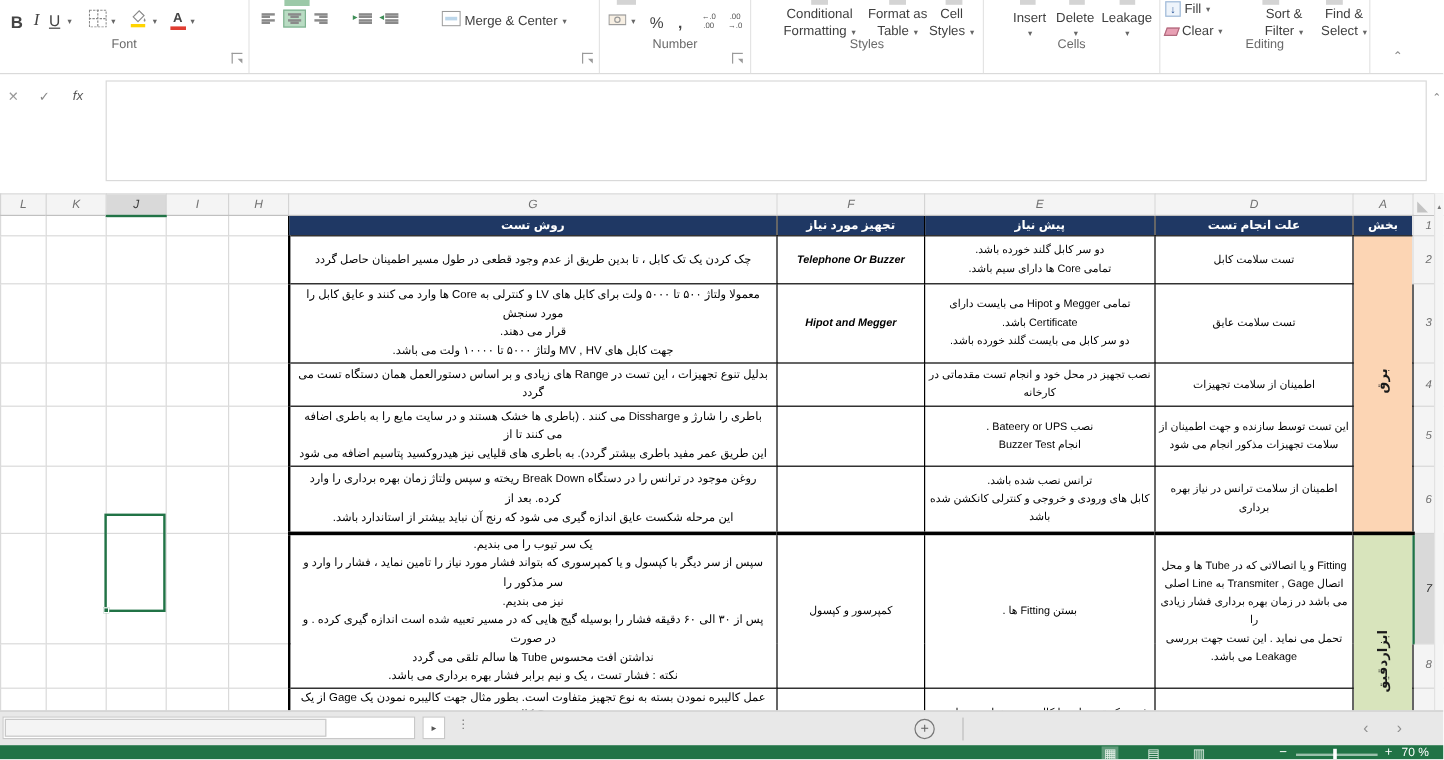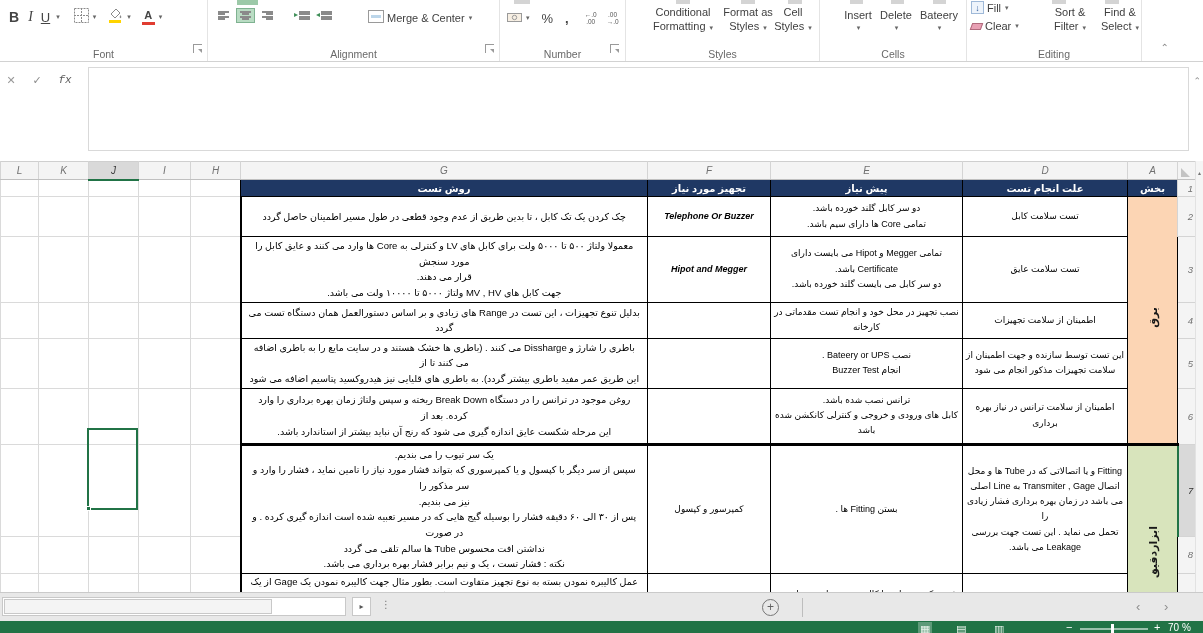--- a/index.html
+++ b/index.html
@@ -3,21 +3,21 @@
 <meta charset="utf-8">
 <style>
   *{margin:0;padding:0;box-sizing:border-box}
   html,body{width:1203px;height:633px;overflow:hidden;background:#fff;
     font-family:"Liberation Sans","DejaVu Sans",sans-serif;-webkit-font-smoothing:antialiased}
   #app{position:relative;width:1203px;height:633px;background:#fff;overflow:hidden}
 
   
   #ribbon{position:absolute;top:0;left:0;width:1203px;height:62px;background:#fff;border-bottom:1px solid #d2d2d2}
   .grp{position:absolute;top:0;height:61px;border-right:1px solid #e4e4e4}
-  .glabel{position:absolute;bottom:1px;left:0;right:0;text-align:center;font-size:10.5px;color:#696969}
+  .glabel{position:absolute;bottom:18px;left:0;right:0;text-align:center;font-size:10.5px;color:#696969}
   .rowi{position:absolute;display:flex;align-items:center;gap:3px}
   .dd{font-size:7px;color:#666;margin-left:1px}
   .dlg{position:absolute;width:9px;height:9px;border-top:1px solid #9a9a9a;border-left:1px solid #9a9a9a}
   .dlg::after{content:"";position:absolute;right:0;bottom:0;border-top:4px solid #9a9a9a;border-left:4px solid transparent}
   .rbB{font-weight:bold;font-size:14px;color:#444;padding:0 3px}
   .rbI{font-style:italic;font-family:"Liberation Serif",serif;font-size:14px;color:#444;padding:0 3px}
   .rbU{font-size:13px;color:#444;text-decoration:underline;padding:0 2px}
   .fc{display:flex;flex-direction:column;align-items:center;line-height:1}
   .fc b{font-size:11px;color:#444}
   .fc i{width:13px;height:3px;background:#e03c31;margin-top:1px}
@@ -175,21 +175,20 @@
           </span>
       </div>
       <div class="rowi" style="left:160px;top:9px">
         <span><svg width="16" height="13">
               <rect x="0.5" y="0.5" width="15" height="12" fill="#fff" stroke="#9a9a9a"></rect>
               <rect x="3" y="5" width="10" height="3" fill="#bcd6ea"></rect>
             </svg></span>
         <span class="lab11">Merge &amp; Center</span>
         <span class="dd">▾</span>
       </div>
-      <div class="glabel">Alignment</div>
       <div class="dlg" style="left:277px;top:44px"></div>
     </div>
 
     <div class="grp" style="left:500px;width:126px">
       <div class="stub" style="left:14px;width:16px"></div>
       <div class="rowi" style="left:7px;top:9px">
         <span><svg width="15" height="11">
               <rect x="0.5" y="1.5" width="14" height="8" fill="#f7efe3" stroke="#9a9a9a"></rect>
               <circle cx="7.5" cy="5.5" r="2.2" fill="none" stroke="#9a9a9a"></circle>
             </svg></span>
@@ -209,33 +208,33 @@
       <div class="dlg" style="left:110px;top:44px"></div>
     </div>
 
     <div class="grp" style="left:626px;width:194px">
       <div class="stub" style="left:50px;width:14px"></div>
       <div class="stub" style="left:115px;width:14px"></div>
       <div class="stub" style="left:162px;width:14px"></div>
       <div class="two" style="left:17px;width:80px"><span>Conditional
 Formatting</span> <span class="dd">▾</span></div>
       <div class="two" style="left:87px;width:70px"><span>Format as
-Styles</span> <span class="dd">▾</span></div>
+Table</span> <span class="dd">▾</span></div>
       <div class="two" style="left:142px;width:50px"><span>Cell
 Styles</span> <span class="dd">▾</span></div>
       <div class="glabel">Styles</div>
     </div>
 
     <div class="grp" style="left:820px;width:147px">
       <div class="stub" style="left:30px;width:13px"></div>
       <div class="stub" style="left:71px;width:13px"></div>
       <div class="stub" style="left:113px;width:13px"></div>
       <div class="one" style="left:16px;width:44px"><span>Insert</span><span class="dd">▾</span></div>
       <div class="one" style="left:54px;width:44px"><span>Delete</span><span class="dd">▾</span></div>
-      <div class="one" style="left:97px;width:44px"><span>Bateery</span><span class="dd">▾</span></div>
+      <div class="one" style="left:97px;width:44px"><span>Leakage</span><span class="dd">▾</span></div>
       <div class="glabel">Cells</div>
     </div>
 
     <div class="grp" style="left:967px;width:175px">
       <div class="rowi" style="left:4px;top:1px">
         <span class="fillic">↓</span>
         <span class="lab11">Fill</span>
         <span class="dd">▾</span>
       </div>
       <div class="rowi" style="left:4px;top:20px">
@@ -251,21 +250,21 @@
 Select</span> <span class="dd">▾</span></div>
       <div class="glabel">Editing</div>
     </div>
 
     <div id="collapse">⌃</div>
   </div>
 
   <div id="fbar">
     <span class="btn" style="left:2px">✕</span>
     <span class="btn" style="left:28px;color:#8a8a8a">✓</span>
-    <span class="btn" style="left:56px;font-style:italic;font-family:Liberation Mono, monospace;color:#5a5a5a">fx</span>
+    <span class="btn" style="left:56px;font-style:italic;font-family:Liberation Sans, sans-serif;color:#5a5a5a">fx</span>
     <div id="fxbox"></div>
     <span id="fchev">⌃</span>
   </div>
 
   <div id="sheet">
     <table class="grid">
       <colgroup>
         <col style="width:26px">
           <col style="width:50px">
           <col style="width:165px">

